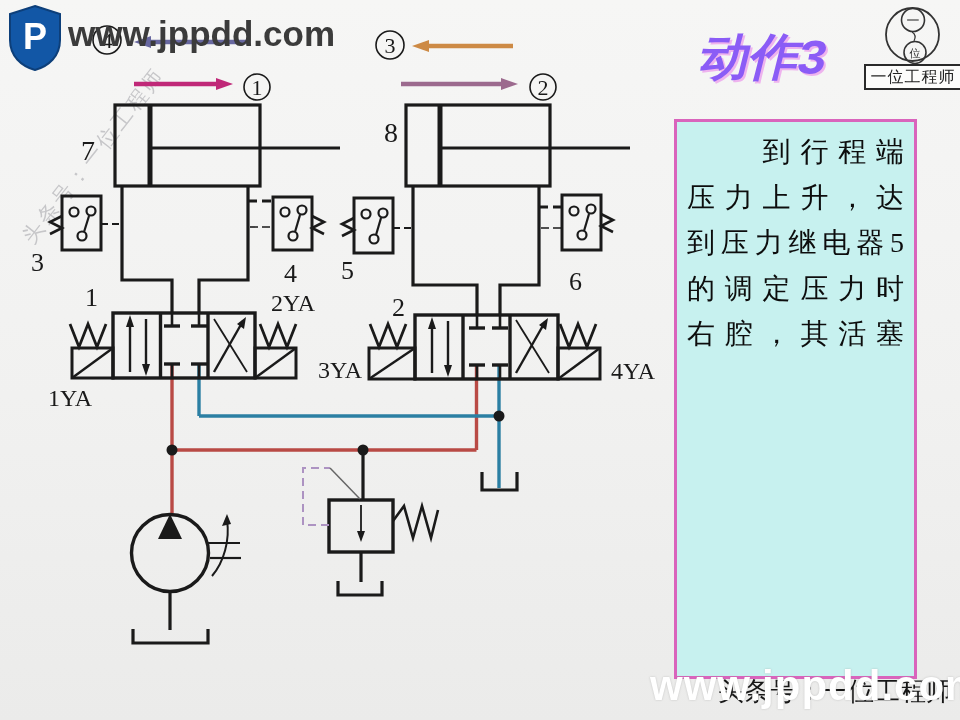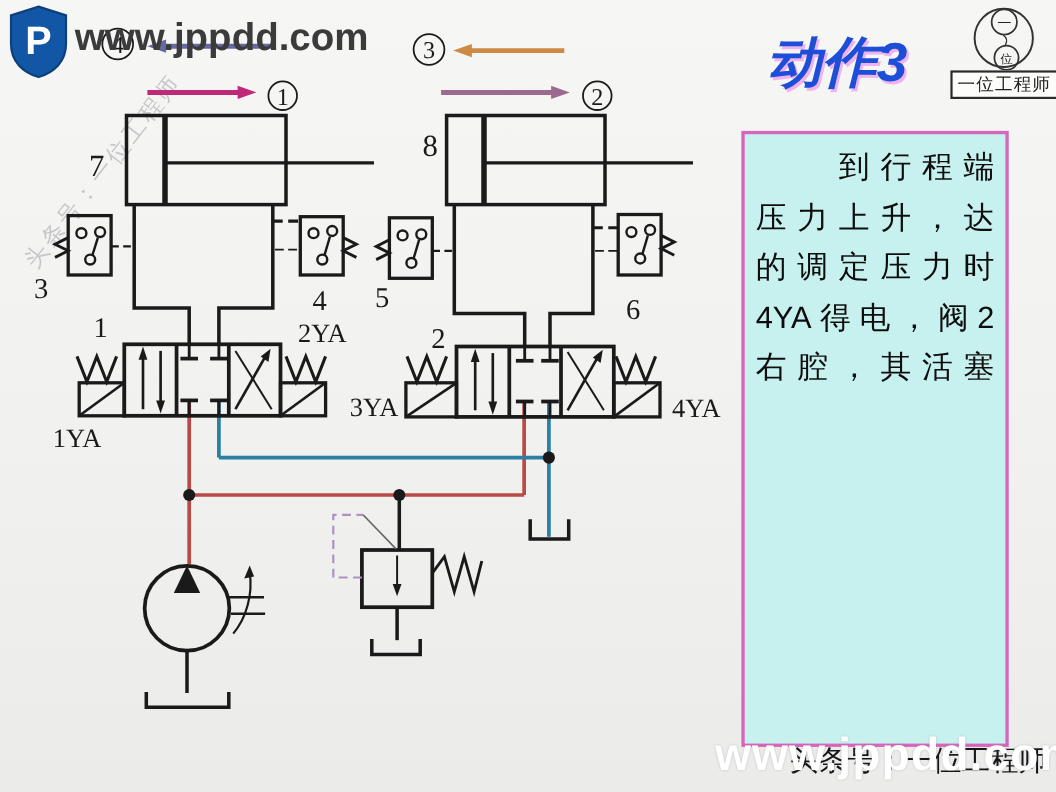--- a/index.html
+++ b/index.html
@@ -8,29 +8,29 @@
        font-family:"Liberation Sans",sans-serif;}
   .slide{position:absolute;inset:0;width:960px;height:720px;}
   
   .side-mark{position:absolute;left:16px;top:232px;z-index:1;transform:rotate(-52deg);
              transform-origin:0 0;font-family:"Liberation Serif",serif;font-size:21px;
              letter-spacing:3px;color:#9a9aa0;opacity:.5;white-space:nowrap;}
   #circuit{position:absolute;left:0;top:0;z-index:2;}
   .note-box{position:absolute;left:674px;top:119px;width:243px;height:560px;
             background:#c7f1ef;border:3px solid #d964bc;box-sizing:border-box;
             padding:7px 10px 0 10px;z-index:3;}
-  .note-line{font-family:Liberation Sans, sans-serif;font-size:28px;color:#0d0d0d;
+  .note-line{font-family:Liberation Serif, serif;font-size:28px;color:#0d0d0d;
              line-height:45.6px;height:45.6px;text-align:justify;text-align-last:justify;
              overflow:hidden;white-space:nowrap;}
   .note-line.last{text-align-last:left;}
   .logo-row{position:absolute;left:8px;top:4px;z-index:4;display:flex;align-items:flex-start;}
   .logo-text{font-size:35px;font-weight:800;color:#3b3b3b;margin-left:6px;margin-top:10px;
              font-family:"Liberation Sans",sans-serif;letter-spacing:0px;}
-  .title{position:absolute;left:697px;top:24px;z-index:4;font-family:Liberation Sans, sans-serif;
-         font-style:italic;font-weight:bold;font-size:50px;color:#1d4ed8;
+  .title{position:absolute;left:697px;top:24px;z-index:4;font-family:Liberation Mono, monospace;
+         font-style:italic;font-weight:bold;font-size:50px;color:#8b5cf6;
          text-shadow:2px 2px 0 #eeb3ee;white-space:nowrap;}
   .seal{position:absolute;left:855px;top:2px;z-index:4;}
   .badge{position:absolute;left:864px;top:64px;width:94px;height:22px;border:2px solid #2a2a2a;
          background:#fcfcfb;z-index:4;display:flex;align-items:center;justify-content:center;
          font-family:"Liberation Serif",serif;font-size:16px;color:#222;letter-spacing:1px;
          white-space:nowrap;}
   .footer-byline{position:absolute;left:718px;top:674px;z-index:4;
                  font-family:"Liberation Serif",serif;font-size:26px;color:#161616;white-space:nowrap;}
   .footer-mark{position:absolute;left:650px;top:662px;z-index:5;font-size:42px;font-weight:800;
                color:#ffffff;text-shadow:0 0 2px rgba(130,130,130,.45);letter-spacing:1px;
@@ -267,21 +267,21 @@
     <circle cx="60" cy="50.5" r="11" fill="none" stroke="#333" stroke-width="1.6"></circle>
     <path d="M57,30 q5,3 2,9" fill="none" stroke="#333" stroke-width="1.2"></path>
     <text x="58" y="23" text-anchor="middle" font-size="13" fill="#222" font-family="Liberation Serif, serif">一</text>
     <text x="60" y="55" text-anchor="middle" font-size="11" fill="#222" font-family="Liberation Serif, serif">位</text>
   </svg>
   <div class="badge">一位工程师</div>
 
   <div class="note-box">
     <div class="note-line">　　到行程端</div>
     <div class="note-line">压力上升，达</div>
+    <div class="note-line">到压力继电器5</div>
     <div class="note-line">的调定压力时</div>
-    <div class="note-line">4YA得电，阀2</div>
     <div class="note-line">右腔，其活塞</div>
   </div>
 
   <div class="footer-byline">头条号：一位工程师</div>
   <div class="footer-mark">www.jppdd.com</div>
 
 </div>
 
 </body></html>

